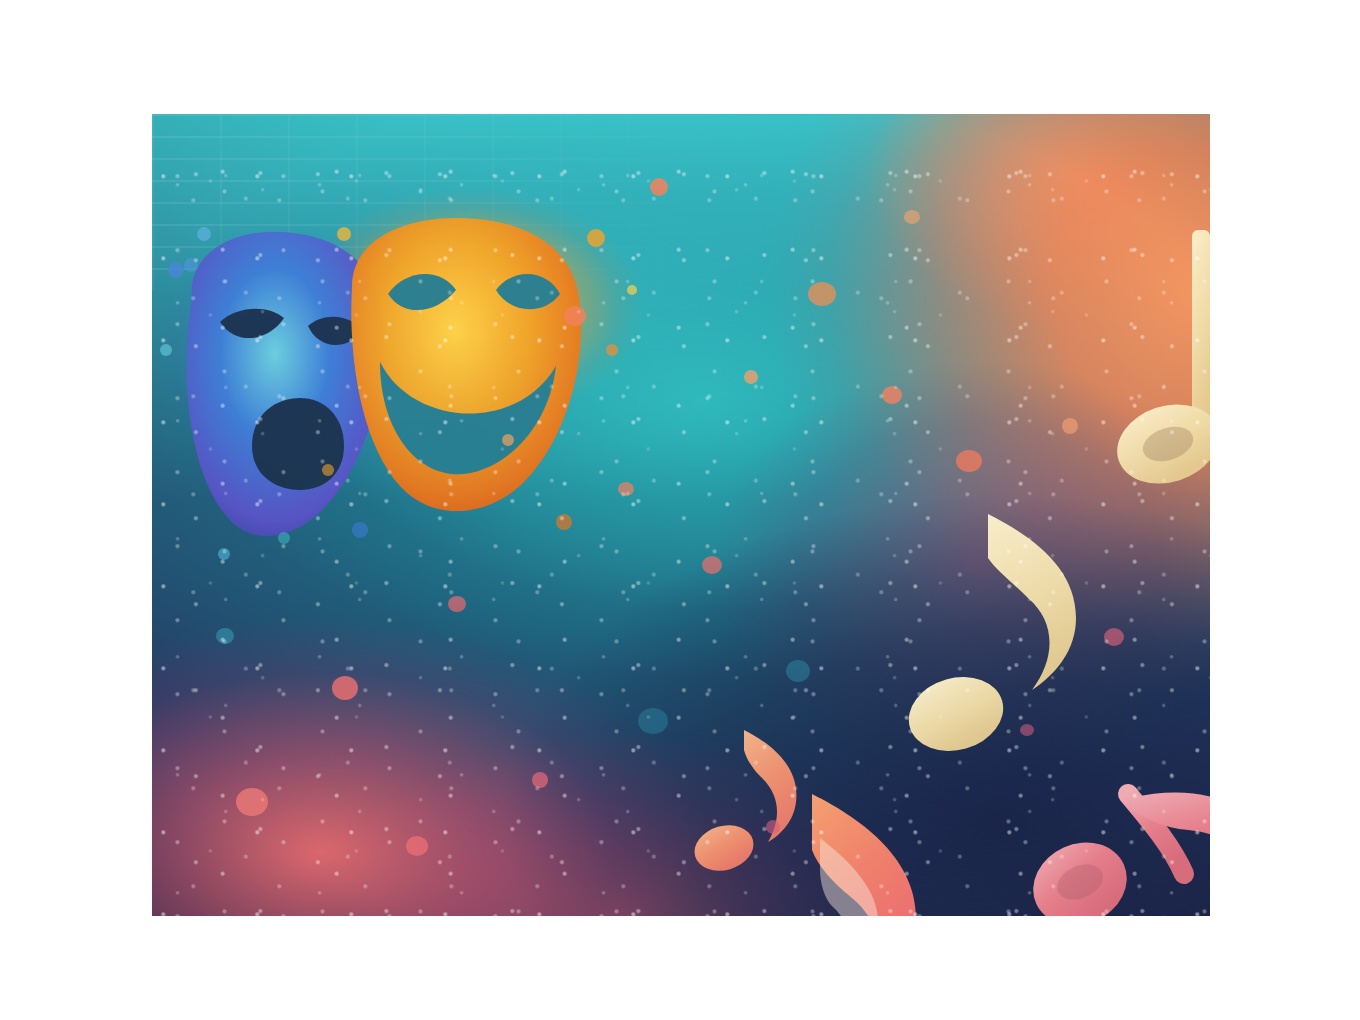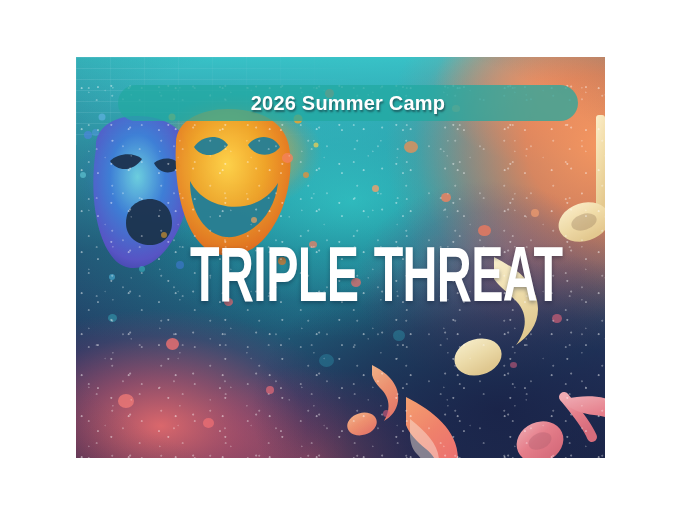--- a/index.html
+++ b/index.html
@@ -334,22 +334,16 @@
       <div class="blob" style="left:12%;top:52%;width:6px;height:6px;background:#3fb9c4;opacity:.55;"></div>
       <div class="blob" style="left:6%;top:64%;width:9px;height:8px;background:#35a9bb;opacity:.5;"></div>
       <div class="blob" style="left:60%;top:68%;width:12px;height:11px;background:#2e93ab;opacity:.45;"></div>
       <div class="blob" style="left:46%;top:74%;width:15px;height:13px;background:#2c8ea8;opacity:.42;"></div>
       <div class="blob" style="left:3%;top:18%;width:7px;height:7px;background:#4f96dc;opacity:.6;"></div>
       <div class="blob" style="left:71%;top:12%;width:8px;height:7px;background:#f5a76c;opacity:.6;"></div>
     </div>
 
     <div class="bg-layer bg-speck"></div>
 
-    <div id="banner-pill">
-      <span id="banner-text">2026 Summer Camp</span>
-    </div>
-
-    <div id="headline">
-      <span id="headline-text">TRIPLE THREAT</span>
-    </div>
+
 
   </div>
 </div>
 
 </body></html>

